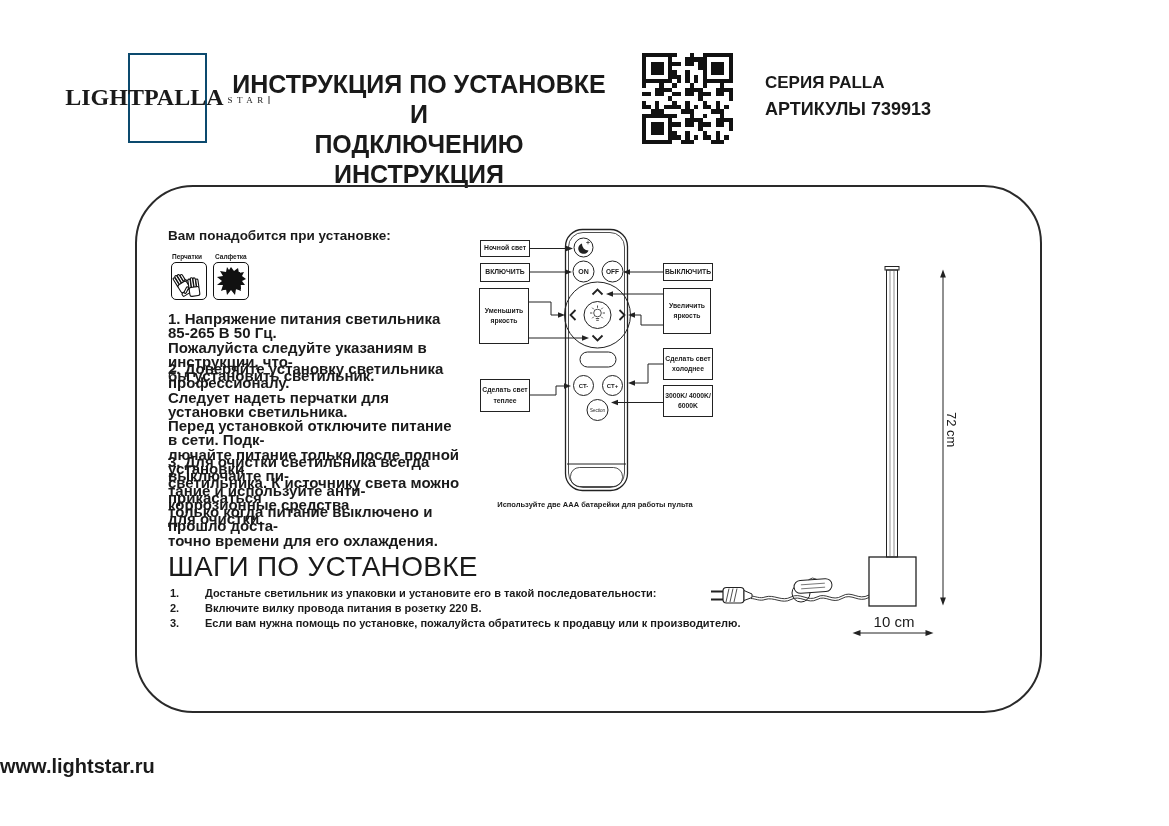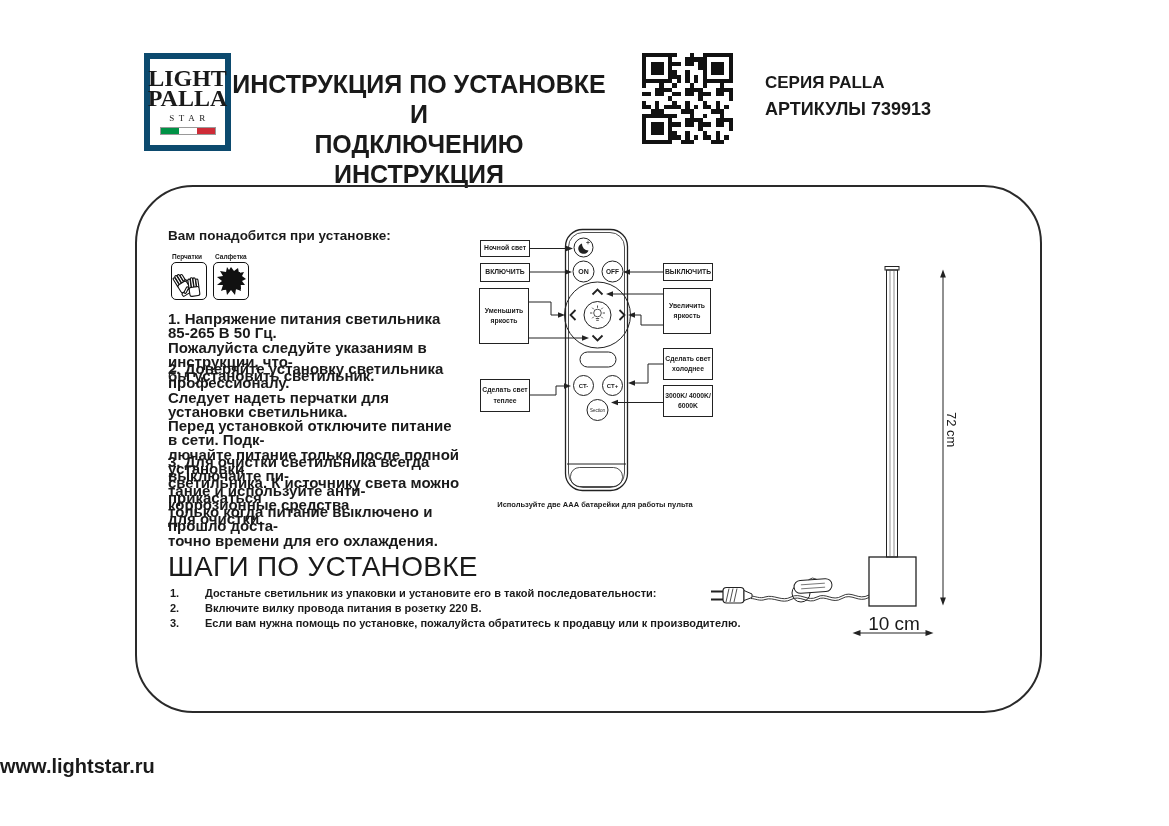--- a/index.html
+++ b/index.html
@@ -1,22 +1,22 @@
 <!DOCTYPE html>
 <html><head>
 <meta charset="utf-8">
 <style>
   html,body{margin:0;padding:0;background:#fff;}
   .page{position:relative;width:1169px;height:826px;background:#fff;overflow:hidden;
         font-family:"Liberation Sans",sans-serif;color:#1a1a1a;}
   .abs{position:absolute;}
 
   
-  .logo-box{left:144px;top:53px;width:75px;height:86px;border:6px solid #0c4a6e;
-            display:flex;flex-direction:column;align-items:center;justify-content:center;}
+  .logo-box{left:128px;top:53px;width:75px;height:86px;border:2px solid #0c4a6e;
+            display:flex;align-items:center;justify-content:center;}
   .logo-word{font-family:"Liberation Serif",serif;font-weight:bold;font-size:24px;line-height:0.83;color:#1a1a1a;}
   .logo-group{font-family:"Liberation Serif",serif;font-size:9px;letter-spacing:4.5px;margin-top:4px;text-indent:4px;}
   .logo-flag{width:54px;height:6px;display:flex;margin-top:4px;border:0.5px solid #999;}
   .logo-flag span{flex:1;}
   .hdr-title{left:230px;top:69px;width:378px;text-align:center;font-size:25px;font-weight:bold;line-height:30px;}
   .qr{left:642px;top:53px;width:91px;height:91px;display:grid;
       grid-template-columns:repeat(21,1fr);grid-template-rows:repeat(21,1fr);}
   .qr i{display:block;}
   .qr i.on{background:#111;}
   .series{left:765px;top:73px;width:255px;text-align:left;font-size:17px;font-weight:bold;}
@@ -34,21 +34,21 @@
   .steps-title{left:168px;top:551px;font-size:28px;font-weight:400;letter-spacing:0.3px;text-align:center;}
   .step-num{left:170px;width:22px;font-size:11px;font-weight:bold;}
   .step-text{left:205px;width:780px;font-size:11px;font-weight:bold;}
 
   
   .rlabel{border:1.2px solid #222;background:#fff;display:flex;align-items:center;justify-content:center;
           text-align:center;font-size:6.8px;font-weight:bold;line-height:1.5;padding:1px;box-sizing:border-box;}
   .battery-note{left:470px;top:500px;width:250px;text-align:center;font-size:7.5px;font-weight:bold;}
 
   .dim-h{left:944px;top:412px;font-size:13px;writing-mode:vertical-rl;}
-  .dim-w{left:858px;top:613px;width:72px;text-align:center;font-size:19px;}
+  .dim-w{left:858px;top:613px;width:72px;text-align:center;font-size:15px;}
 
   .website{left:0;right:0;top:755px;font-size:20px;font-weight:bold;}
 
   svg{display:block;}
   .ln{stroke:#222;fill:none;}
   .fl{fill:#222;stroke:none;}
   .wh{fill:#fff;stroke:#222;}
   text{font-family:"Liberation Sans",sans-serif;fill:#1a1a1a;}
 </style>
 </head>

